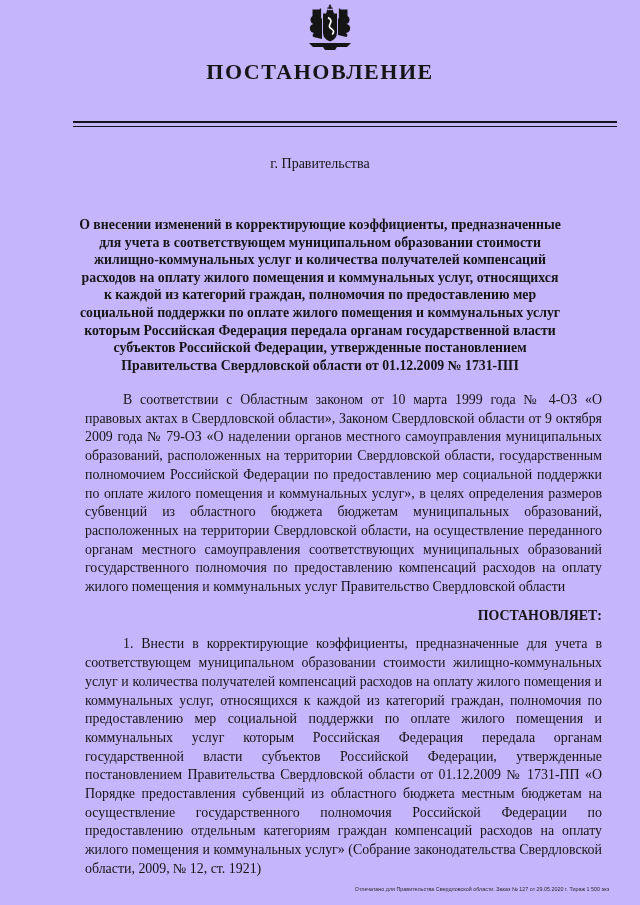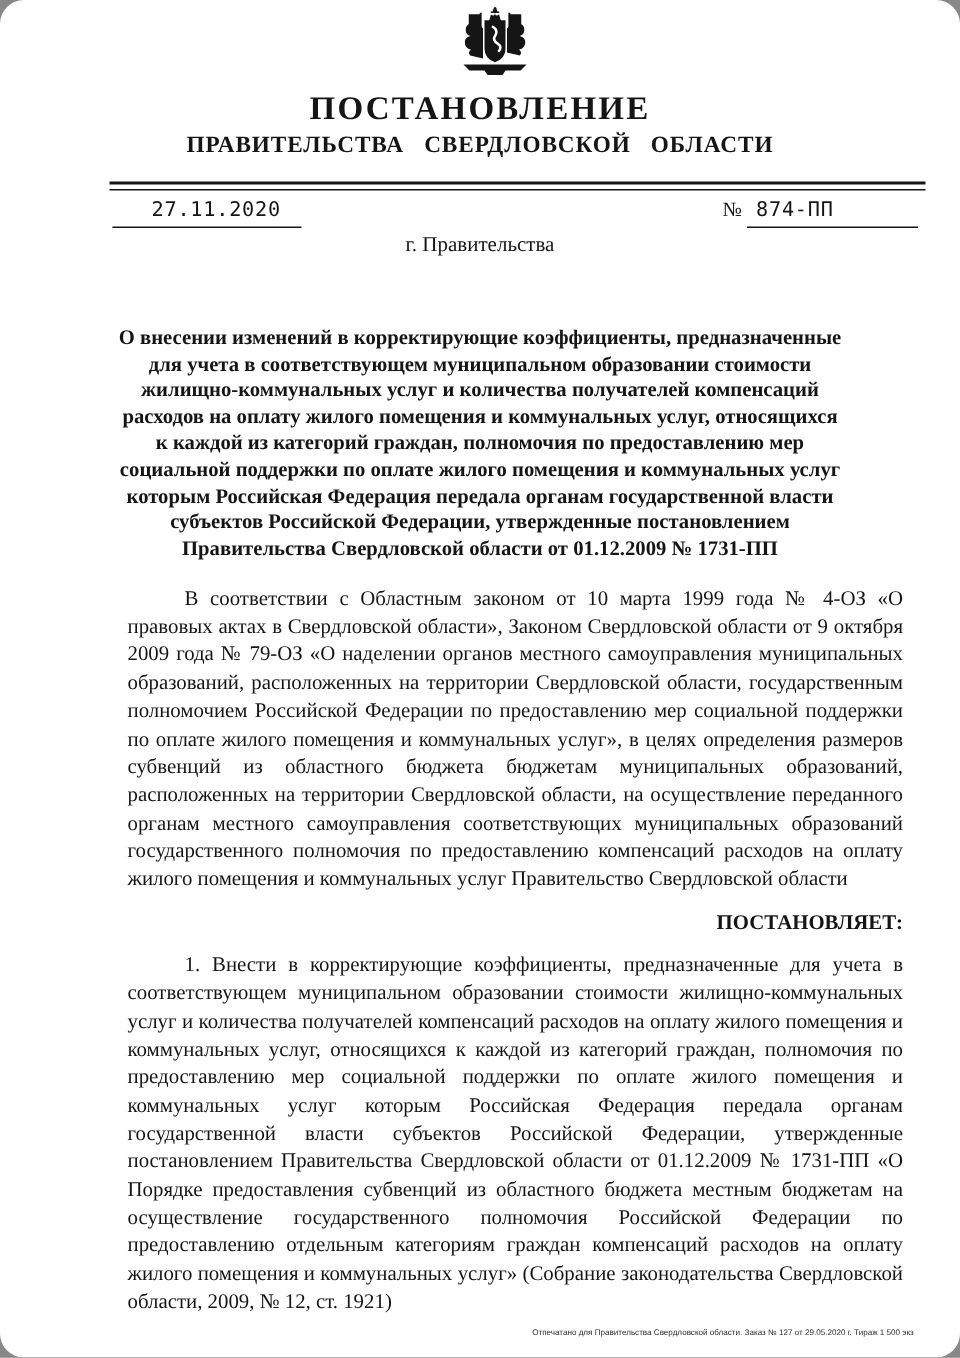--- a/index.html
+++ b/index.html
@@ -1,24 +1,23 @@
 <!DOCTYPE html>
 <html lang="ru"><head>
 <meta charset="utf-8">
 <style>
   html,body{margin:0;padding:0;background:#888;}
   .page{
     position:relative;
     width:640px;height:905px;
     margin:0 auto;
-    background:#ffffff;
+    background:#c4b5fd;
     color:#151515;
     font-family:"Liberation Serif", serif;
     overflow:hidden;
-    border-radius:16px;
   }
   
   .emblem{
     position:absolute;top:4px;left:330px;transform:translateX(-50%);
   }
   .doc-type{
     position:absolute;top:59px;left:0;width:100%;
     text-align:center;font-weight:bold;font-size:22px;
     letter-spacing:1.5px;
   }
@@ -106,28 +105,23 @@
         <path d="M41 15 q3.5 -4.5 8 -3.5 q4 1 3.5 5 q-0.4 2.8 -3 3.5 q4.5 1.2 3.5 5.5 q-0.7 3 -4 3.5 q2.5 2 0.5 4 l-8.5 -2 z"></path>
 
         <path d="M12 39 h42 l-4 4 h-10 l-2 3 h-10 l-2 -3 h-10 z"></path>
       </g>
 
       <path d="M31 13.5 q4.5 2.5 2.2 6.2 q-2.2 3.2 1.6 5.4 q3.4 2.2 0.4 5.4" stroke="#ffffff" stroke-width="1.7" fill="none"></path>
     </svg>
   </div>
 
   <div class="doc-type">ПОСТАНОВЛЕНИЕ</div>
-  <div class="org">ПРАВИТЕЛЬСТВА СВЕРДЛОВСКОЙ ОБЛАСТИ</div>
 
   <div class="header-rule"></div>
 
-  <div class="date-row">
-    <span class="issue-date">27.11.2020</span>
-    <span class="doc-number"><span>№</span>&nbsp;<span class="num-val">874-ПП</span></span>
-  </div>
 
   <div class="city">г. Правительства</div>
 
   <div class="doc-title">О внесении изменений в корректирующие коэффициенты, предназначенные
 для учета в соответствующем муниципальном образовании стоимости
 жилищно-коммунальных услуг и количества получателей компенсаций
 расходов на оплату жилого помещения и коммунальных услуг, относящихся
 к каждой из категорий граждан, полномочия по предоставлению мер
 социальной поддержки по оплате жилого помещения и коммунальных услуг
 которым Российская Федерация передала органам государственной власти

